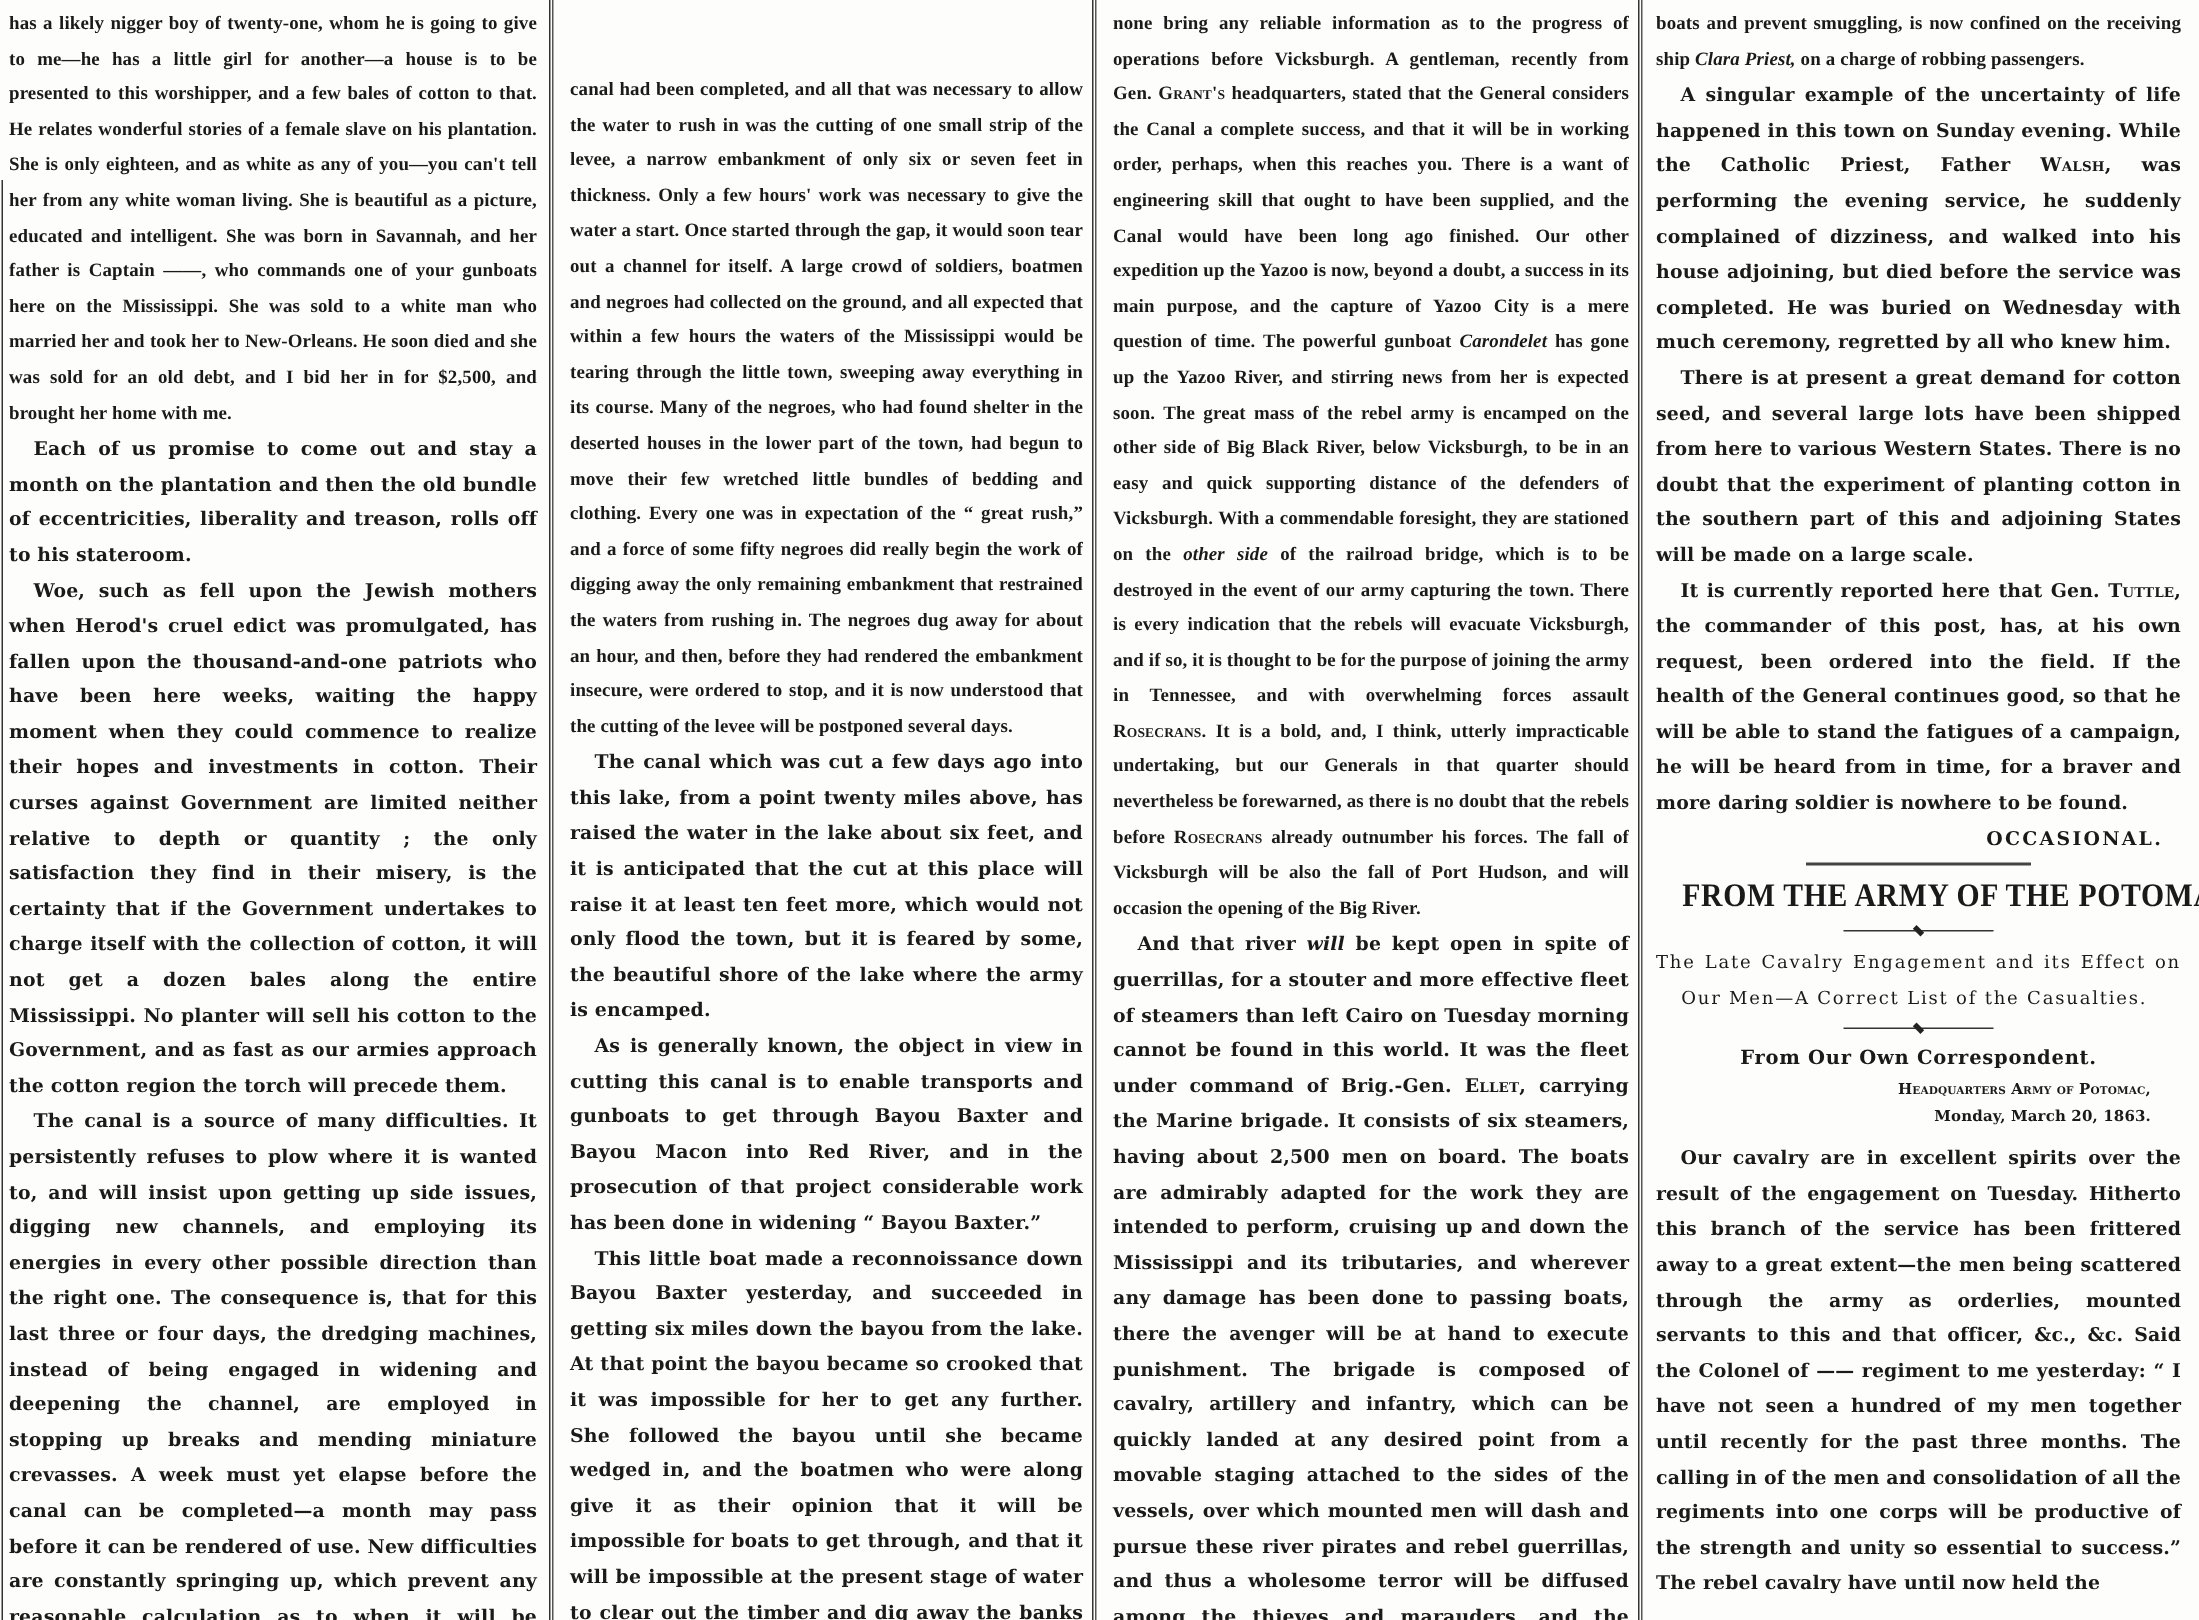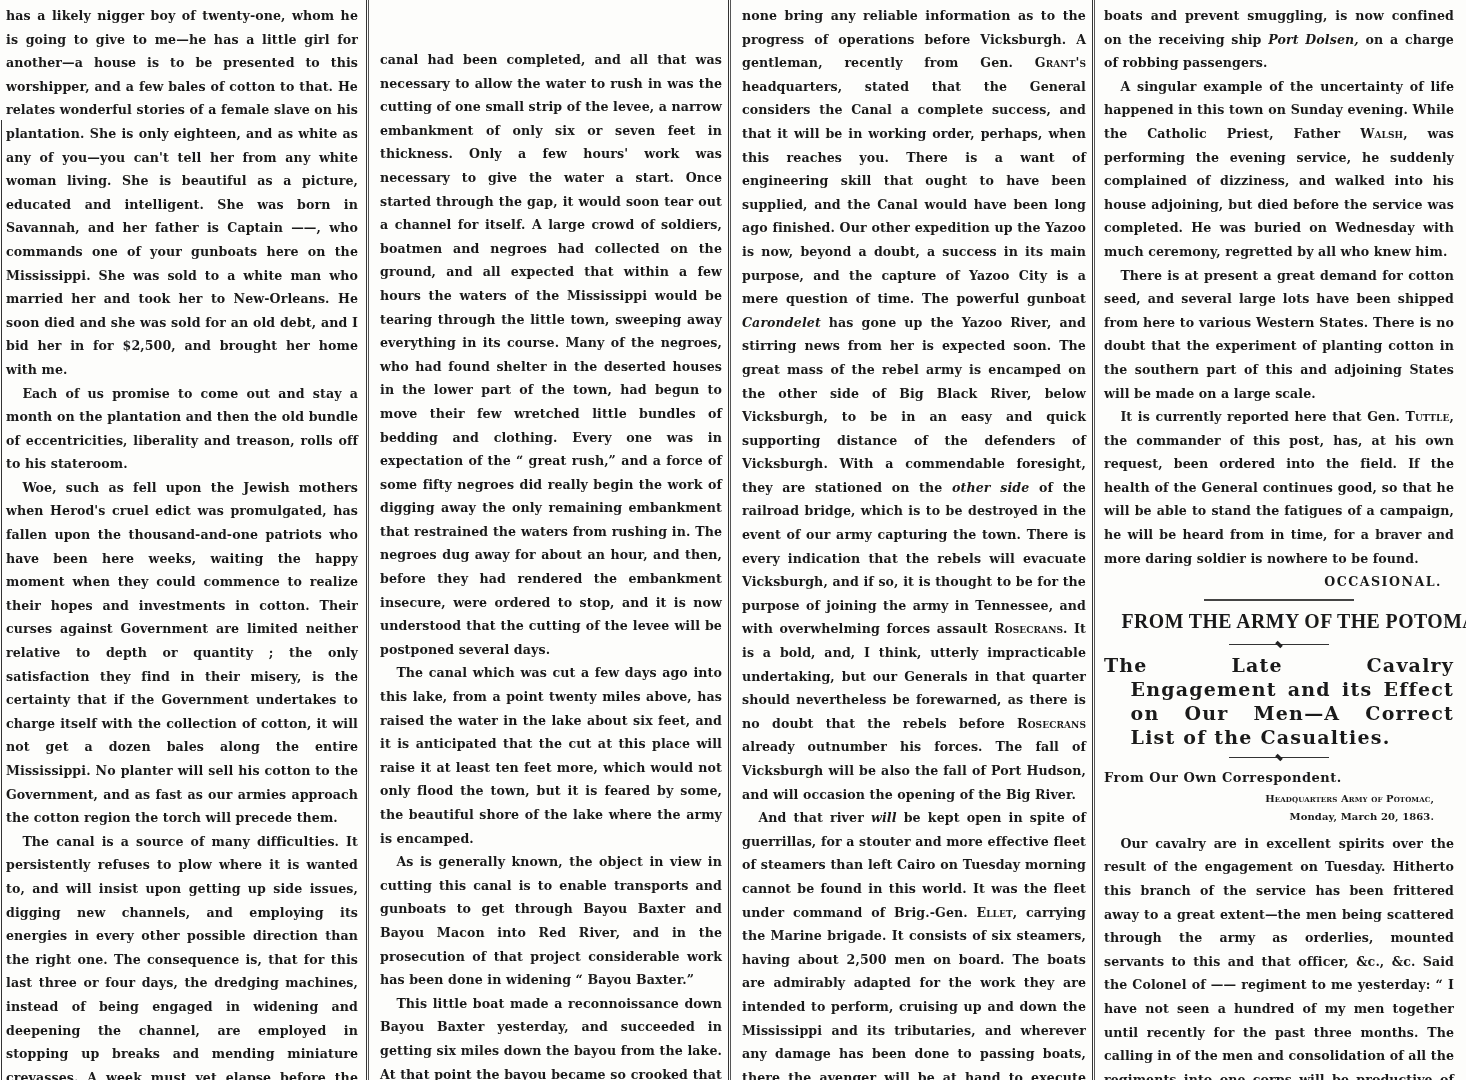--- a/index.html
+++ b/index.html
@@ -24,43 +24,43 @@
   .col-4 { width: 372px; padding-left: 10px; padding-right: 12px; }
   .rule {
     position: absolute; top: 0; bottom: 0; width: 3px;
     border-left: 1px solid #333; border-right: 1px solid #555;
   }
   .rule.r1 { left: 366px; }
   .rule.r2 { left: 728px; }
   .rule.r3 { left: 1092px; }
   .rule.r0 { left: 1px; top: 120px; border-right: none; }
   p.para { text-indent: 1.3em; margin: 0; }
-  p.cont { text-indent: 0; }
+  p.cont { text-indent: 0; font-family: Liberation Serif, serif; }
   .sig { display: flex; justify-content: flex-end; padding-right: 12px; letter-spacing: 1.5px; }
   .divider {
     width: 120px; height: 2px; background: #444; margin: 5px auto 5px auto;
   }
   .divider.diamond { position: relative; width: 100px; height: 1px; background: #333; margin: 8px auto; }
   .divider.diamond::after {
     content: ""; position: absolute; left: 46px; top: -3px; width: 8px; height: 7px;
     background: #222; transform: rotate(45deg) scale(0.9, 0.5);
   }
   .headline {
     text-align: center; font-family: "DejaVu Serif", serif; font-weight: bold;
     font-size: 14px; letter-spacing: 1.2px; line-height: 26px; text-transform: uppercase;
   }
   .headline.big {
     font-family: "Liberation Serif", serif; font-size: 22px; letter-spacing: 0.5px;
     transform: scaleX(0.9); line-height: 30px; white-space: nowrap; font-weight: 900;
   }
   .subhead {
-    font-weight: bold; font-size: 19px; line-height: 24px; letter-spacing: 1.2px;
+    font-weight: normal; font-size: 12px; line-height: 24px; letter-spacing: 1.2px;
     text-align: justify; padding-left: 1.4em; text-indent: -1.4em; padding-right: 0;
   }
-  .fromline { text-align: left; font-size: 13px; line-height: 24px; letter-spacing: 0.5px; }
+  .fromline { text-align: center; font-size: 13px; line-height: 24px; letter-spacing: 0.5px; }
   .dateline2 { text-align: right; padding-right: 20px; font-size: 10px; line-height: 18px; }
   .dateline2 .row { display: block; }
   em { font-style: italic; font-weight: bold; }
   .sc { font-variant: small-caps; }
 </style>
 </head>
 <body>
 
 <div class="page">
 
@@ -85,21 +85,21 @@
 
   </div>
 
   <div class="col col-3">
     <p class="para cont"><span>none bring any reliable information as to the progress of operations before Vicksburgh. A gentleman, recently from Gen.</span> <span class="sc">Grant's</span> <span>headquarters, stated that the General considers the Canal a complete success, and that it will be in working order, perhaps, when this reaches you. There is a want of engineering skill that ought to have been supplied, and the Canal would have been long ago finished. Our other expedition up the Yazoo is now, beyond a doubt, a success in its main purpose, and the capture of Yazoo City is a mere question of time. The powerful gunboat</span> <em>Carondelet</em> <span>has gone up the Yazoo River, and stirring news from her is expected soon. The great mass of the rebel army is encamped on the other side of Big Black River, below Vicksburgh, to be in an easy and quick supporting distance of the defenders of Vicksburgh. With a commendable foresight, they are stationed on the</span> <em>other side</em> <span>of the railroad bridge, which is to be destroyed in the event of our army capturing the town. There is every indication that the rebels will evacuate Vicksburgh, and if so, it is thought to be for the purpose of joining the army in Tennessee, and with overwhelming forces assault</span> <span class="sc">Rosecrans.</span> <span>It is a bold, and, I think, utterly impracticable undertaking, but our Generals in that quarter should nevertheless be forewarned, as there is no doubt that the rebels before</span> <span class="sc">Rosecrans</span> <span>already outnumber his forces. The fall of Vicksburgh will be also the fall of Port Hudson, and will occasion the opening of the Big River.</span></p>
     <p class="para"><span>And that river</span> <em>will</em> <span>be kept open in spite of guerrillas, for a stouter and more effective fleet of steamers than left Cairo on Tuesday morning cannot be found in this world. It was the fleet under command of Brig.-Gen.</span> <span class="sc">Ellet,</span> <span>carrying the Marine brigade. It consists of six steamers, having about 2,500 men on board. The boats are admirably adapted for the work they are intended to perform, cruising up and down the Mississippi and its tributaries, and wherever any damage has been done to passing boats, there the avenger will be at hand to execute punishment. The brigade is composed of cavalry, artillery and infantry, which can be quickly landed at any desired point from a movable staging attached to the sides of the vessels, over which mounted men will dash and pursue these river pirates and rebel guerrillas, and thus a wholesome terror will be diffused among the thieves and marauders, and the safety of our steamers insured.</span></p>
 
   </div>
 
   <div class="col col-4">
-    <p class="para cont"><span>boats and prevent smuggling, is now confined on the receiving ship</span> <em>Port Dolsen,</em> <span>on a charge of robbing passengers.</span></p>
+    <p class="para cont"><span>boats and prevent smuggling, is now confined on the receiving ship</span> <em>Clara Priest,</em> <span>on a charge of robbing passengers.</span></p>
     <p class="para"><span>A singular example of the uncertainty of life happened in this town on Sunday evening. While the Catholic Priest, Father</span> <span class="sc">Walsh,</span> <span>was performing the evening service, he suddenly complained of dizziness, and walked into his house adjoining, but died before the service was completed. He was buried on Wednesday with much ceremony, regretted by all who knew him.</span></p>
     <p class="para">There is at present a great demand for cotton seed, and several large lots have been shipped from here to various Western States. There is no doubt that the experiment of planting cotton in the southern part of this and adjoining States will be made on a large scale.</p>
     <p class="para"><span>It is currently reported here that Gen.</span> <span class="sc">Tuttle,</span> <span>the commander of this post, has, at his own request, been ordered into the field. If the health of the General continues good, so that he will be able to stand the fatigues of a campaign, he will be heard from in time, for a braver and more daring soldier is nowhere to be found.</span></p>
     <div class="sig">OCCASIONAL.</div>
     <div class="divider" style="width:150px;"></div>
     <div class="headline big">FROM THE ARMY OF THE POTOMAC.</div>
     <div class="divider diamond"></div>
     <div class="subhead">The Late Cavalry Engagement and its Effect on Our Men—A Correct List of the Casualties.</div>
     <div class="divider diamond"></div>
     <div class="fromline">From Our Own Correspondent.</div>

